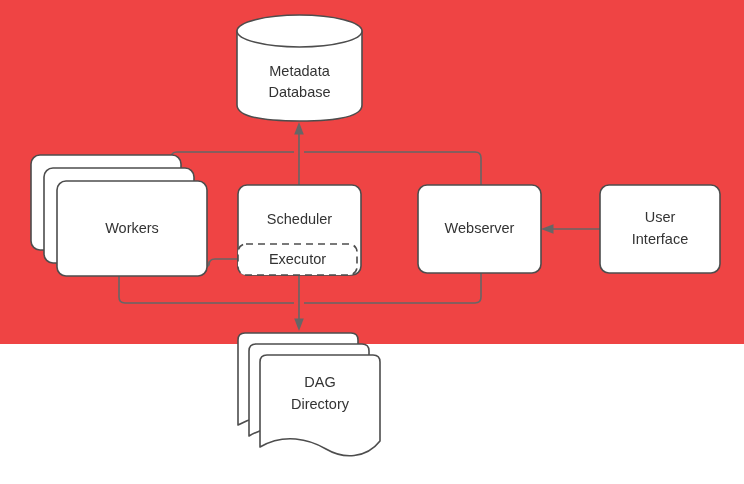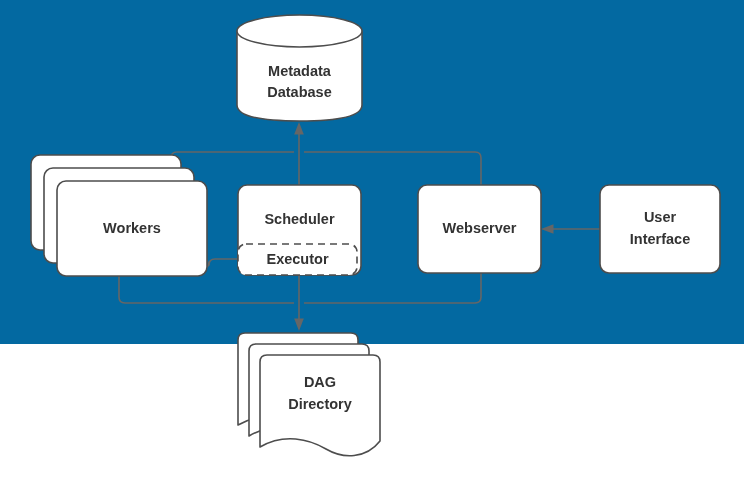--- a/index.html
+++ b/index.html
@@ -10,22 +10,21 @@
   body {
     width: 744px;
     height: 484px;
     font-family: "Liberation Sans", sans-serif;
     overflow: hidden;
   }
   #diagram-root {
     position: relative;
     width: 744px;
     height: 344px;
-    background: #0369a1;
-    font-weight: bold;
+    background: #ef4444;
   }
   svg.canvas {
     position: absolute;
     top: 0;
     left: 0;
     width: 744px;
     height: 484px;
     display: block;
   }
   .shape-stroke {

